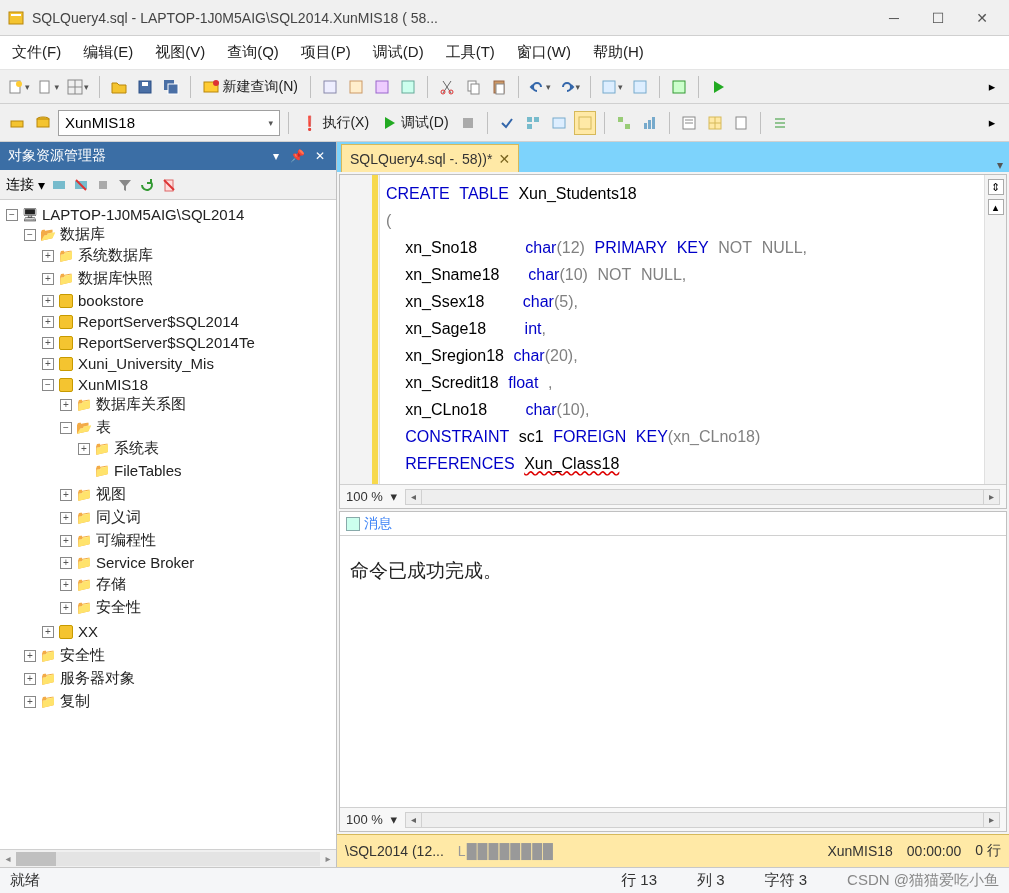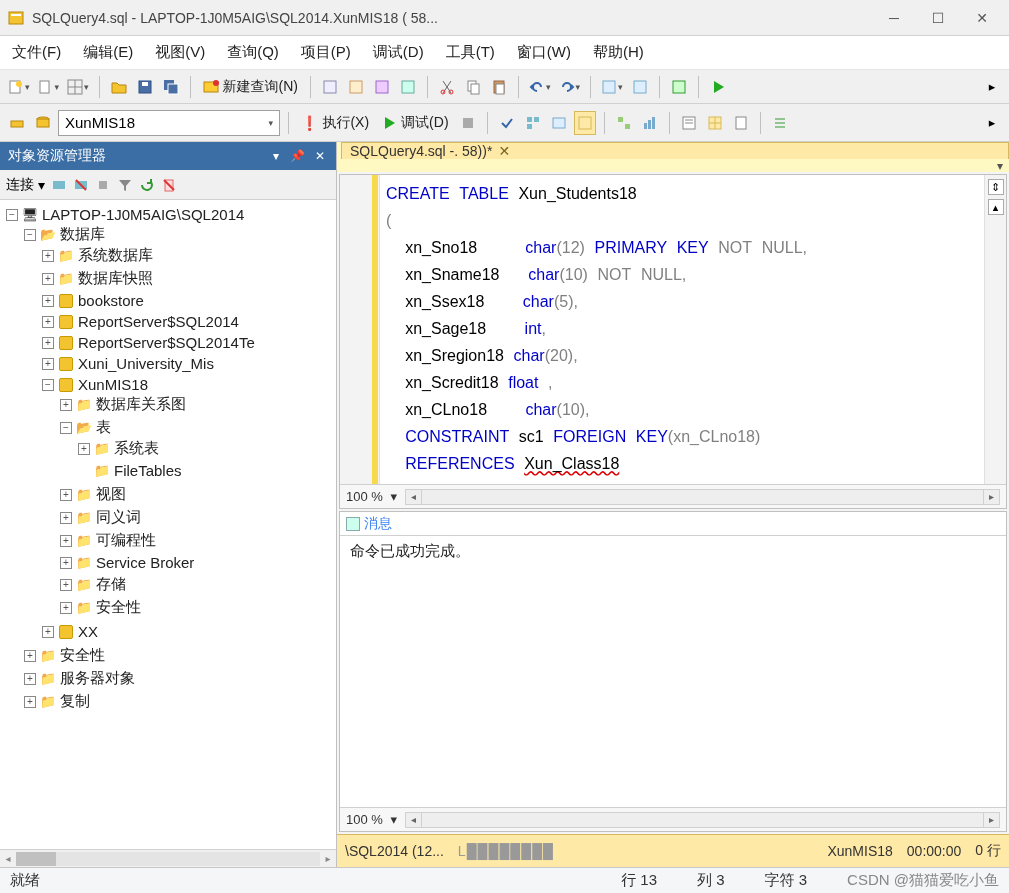--- a/index.html
+++ b/index.html
@@ -47,21 +47,21 @@
 .tree .expander { width: 12px; height: 12px; border: 1px solid #888; display: inline-flex; align-items: center; justify-content: center; font-size: 10px; line-height: 1; color: #555; background: #fff; margin-right: 2px; }
 .tree .expander.blank { border: none; }
 .tree .node-icon { width: 16px; height: 16px; display: inline-flex; align-items: center; justify-content: center; margin-right: 2px; }
 .folder-icon::before { content: "📁"; font-size: 13px; }
 .folder-open-icon::before { content: "📂"; font-size: 13px; }
 .db-icon { width: 14px; height: 14px; background: #f4c430; border-radius: 2px; border: 1px solid #c79a00; display: inline-block; }
 .server-icon::before { content: "🖥"; font-size: 13px; }
 
 
 .editor-side { flex: 1; display: flex; flex-direction: column; min-width: 0; background: #f4f4f4; }
-.doc-tab-row { height: 30px; background: #fef9c3; display: flex; padding-left: 4px; border-bottom: 0; flex-direction: column; }
+.doc-tab-row { height: 30px; background: #7dd3fc; display: flex; align-items: flex-end; padding-left: 4px; border-bottom: 0; }
 .doc-tab { height: 28px; background: #ffe9a6; border: 1px solid #d6b95a; border-bottom: none; display: flex; align-items: center; padding: 0 8px; font-size: 14px; color: #333; gap: 6px; }
 .doc-tab .tabclose { cursor: pointer; color: #7a6520; font-size: 14px; }
 .doc-tab-row .tabs-menu { margin-left: auto; margin-right: 6px; cursor: pointer; color: #555; font-size: 12px; }
 
 .sql-pane { background: #fff; border: 1px solid #c0c0c0; margin: 2px; flex: 0 0 auto; display: flex; flex-direction: column; }
 .sql-body { display: flex; }
 .sql-gutter { width: 40px; background: #f3f3f3; border-right: 1px solid #e0e0e0; position: relative; }
 .sql-gutter .ylw { position: absolute; left: 32px; top: 0; bottom: 0; width: 6px; background: #f7d94c; }
 .sql-text { flex: 1; padding: 6px 8px 6px 6px; font-family: Consolas, "Courier New", monospace; font-size: 16px; line-height: 25px; white-space: pre; color: #000; overflow: hidden; }
 .sql-text .kw { color: #0000c8; }
@@ -73,21 +73,21 @@
 .zoom-row { height: 24px; border-top: 1px solid #d0d0d0; background: #f7f7f7; display: flex; align-items: center; padding: 8px 6px; font-size: 13px; color: #333; }
 .zoom-row .zval { display: flex; align-items: center; gap: 2px; }
 .zoom-row .hs { flex: 1; height: 16px; margin-left: 8px; background: #eee; border: 1px solid #d0d0d0; position: relative; }
 .zoom-row .hs .ar { width: 16px; height: 100%; display: inline-flex; align-items: center; justify-content: center; font-size: 10px; color: #666; position: absolute; top: 0; }
 .zoom-row .hs .ar.l { left: 0; border-right: 1px solid #d0d0d0; }
 .zoom-row .hs .ar.r { right: 0; border-left: 1px solid #d0d0d0; }
 
 .msg-pane { background: #fff; border: 1px solid #c0c0c0; margin: 0 2px 2px 2px; flex: 1; display: flex; flex-direction: column; min-height: 0; }
 .msg-tabs { height: 24px; border-bottom: 1px solid #d0d0d0; display: flex; align-items: center; padding: 0 6px; gap: 4px; font-size: 14px; color: #3b82f6; }
 .msg-tabs .mi { width: 14px; height: 14px; border: 1px solid #8aa; background: #cfe; display: inline-block; }
-.msg-body { flex: 1; padding: 6px 10px; font-size: 15px; color: #222; overflow: auto; }
+.msg-body { flex: 1; padding: 6px 10px; font-size: 19px; color: #222; overflow: auto; margin-top: 16px; }
 
 .editor-status { height: 26px; background: #ffe9a6; border-top: 1px solid #d6b95a; display: flex; align-items: center; font-size: 14px; color: #333; padding: 16px 8px; gap: 14px; }
 .editor-status .seg { white-space: nowrap; }
 .editor-status .blur { color: #999; letter-spacing: 1px; }
 .editor-status .fill { flex: 1; }
 
 
 .statusbar { height: 26px; background: #f5f6f8; border-top: 1px solid #c8c8c8; display: flex; align-items: center; font-size: 15px; color: #333; padding: 0 10px; gap: 40px; }
 .statusbar .fill { flex: 1; }
 .statusbar .watermark { color: #888; }

